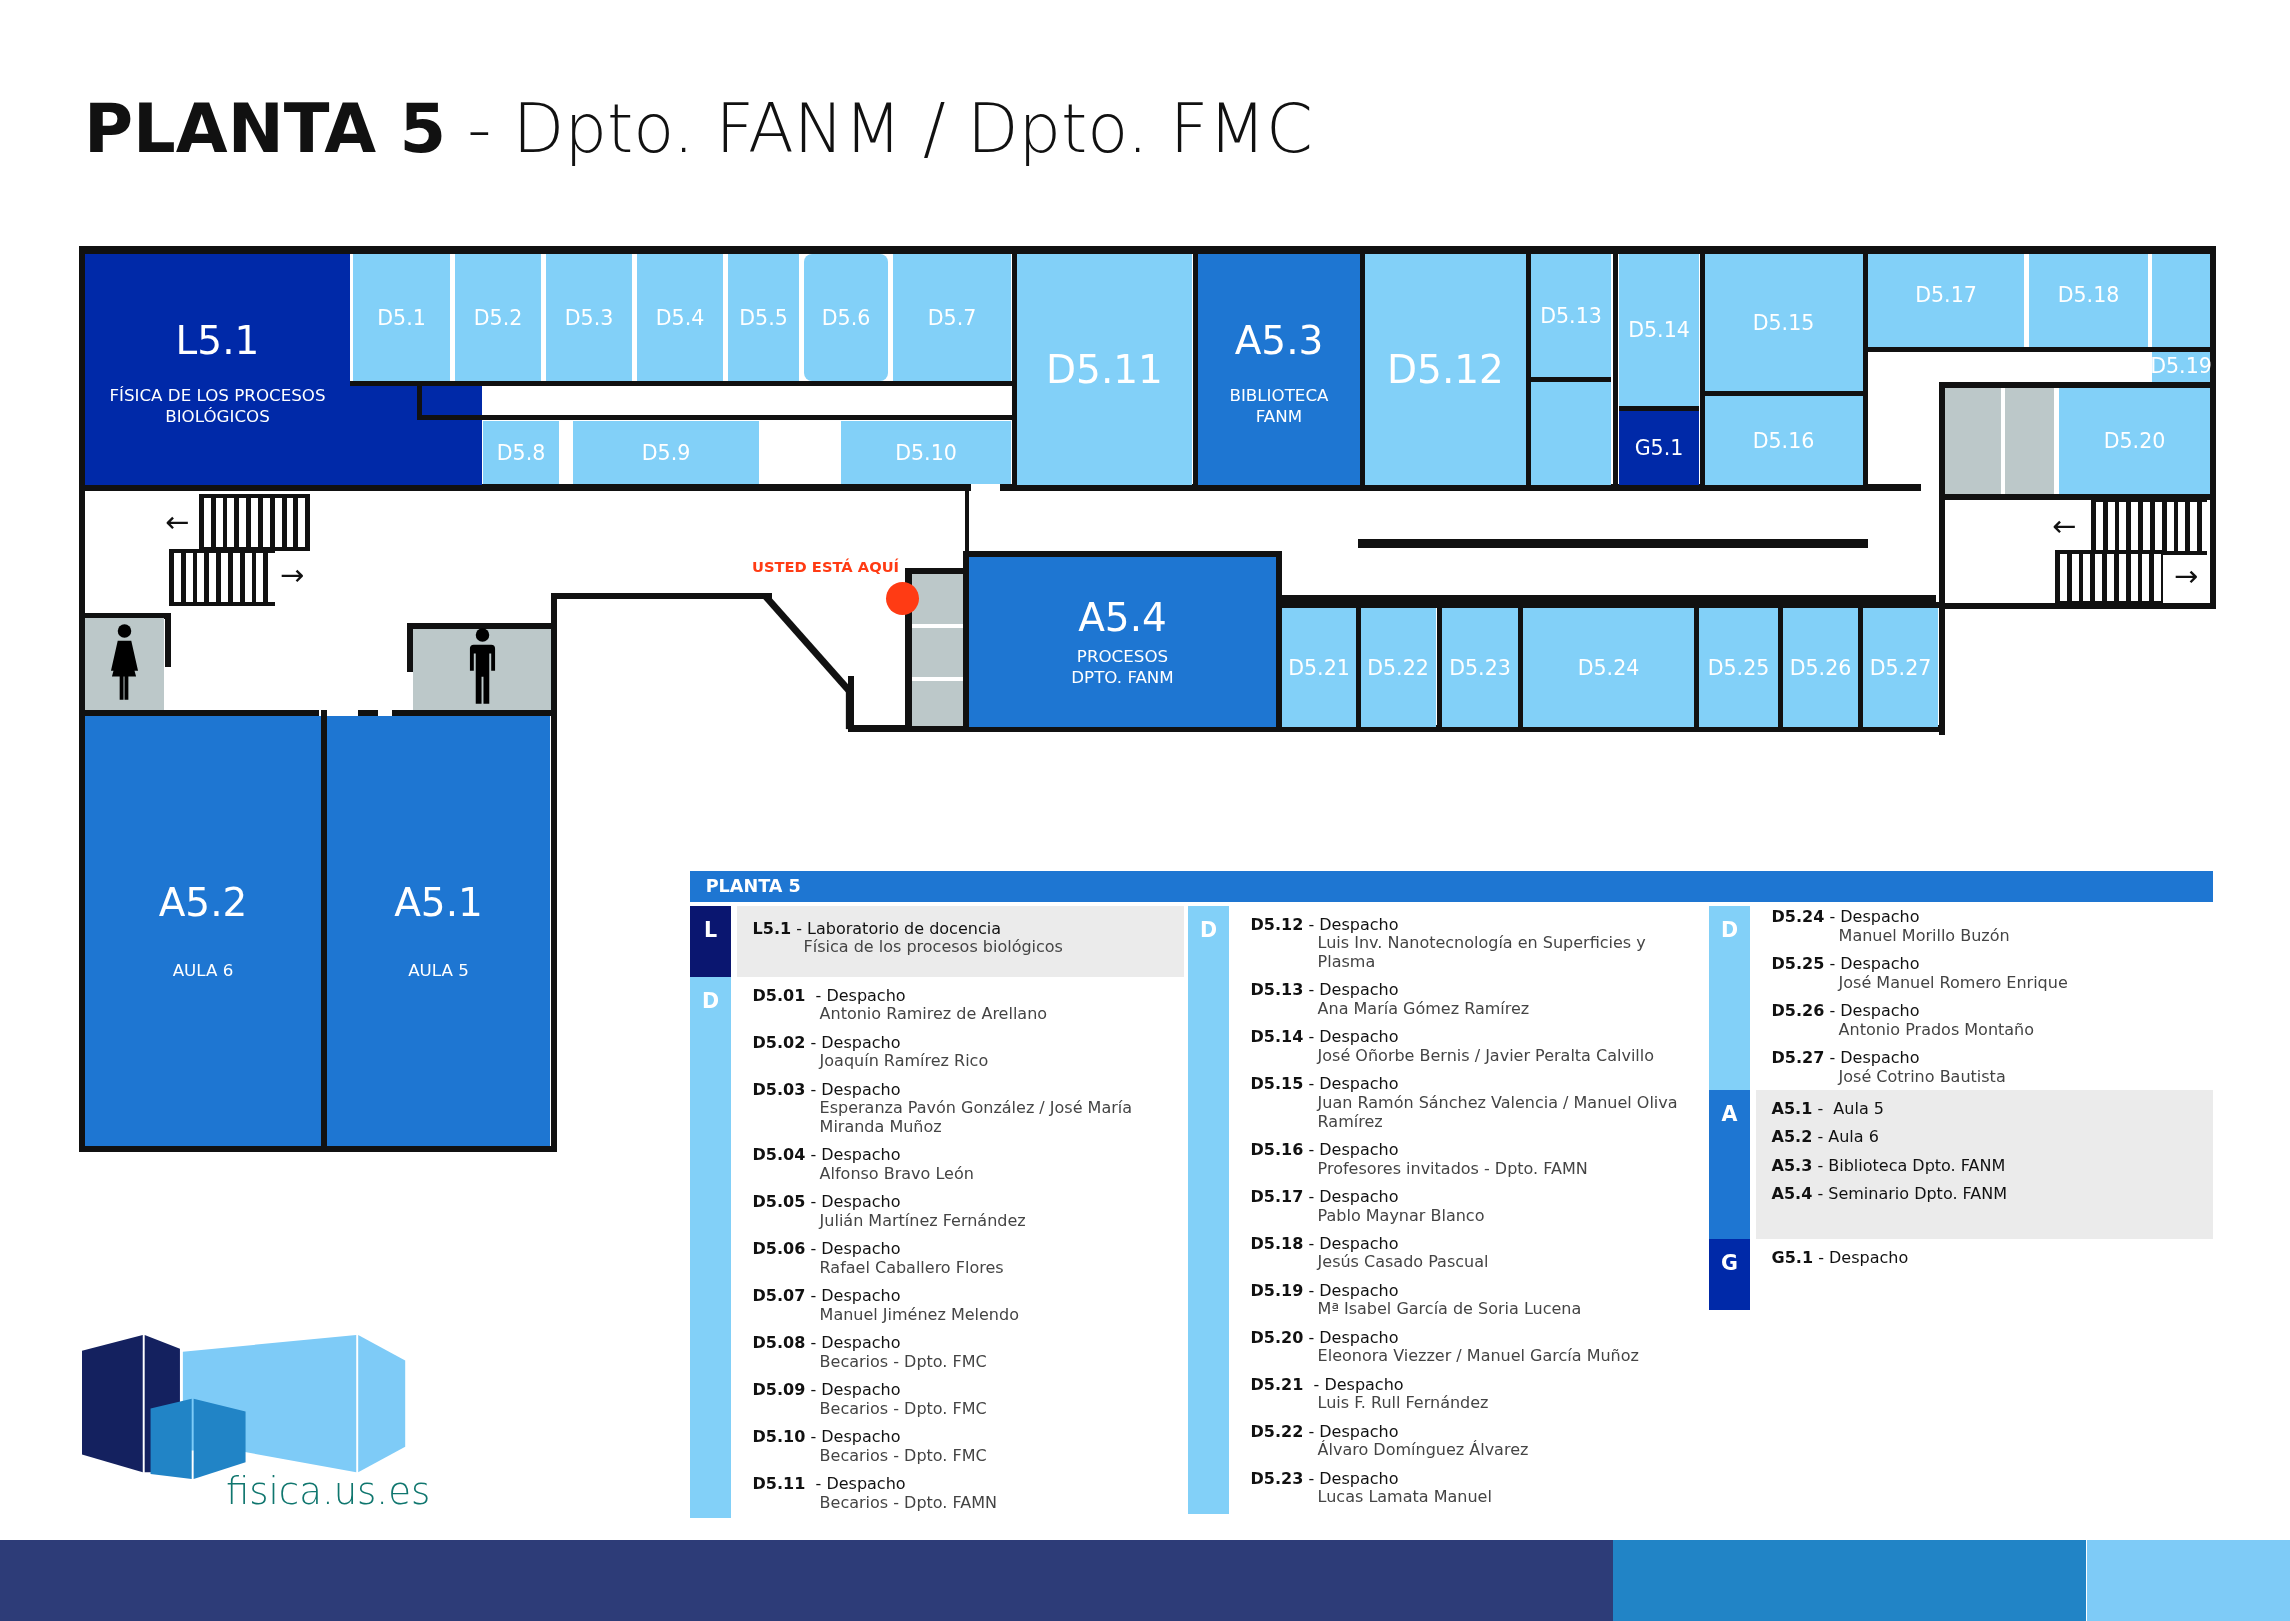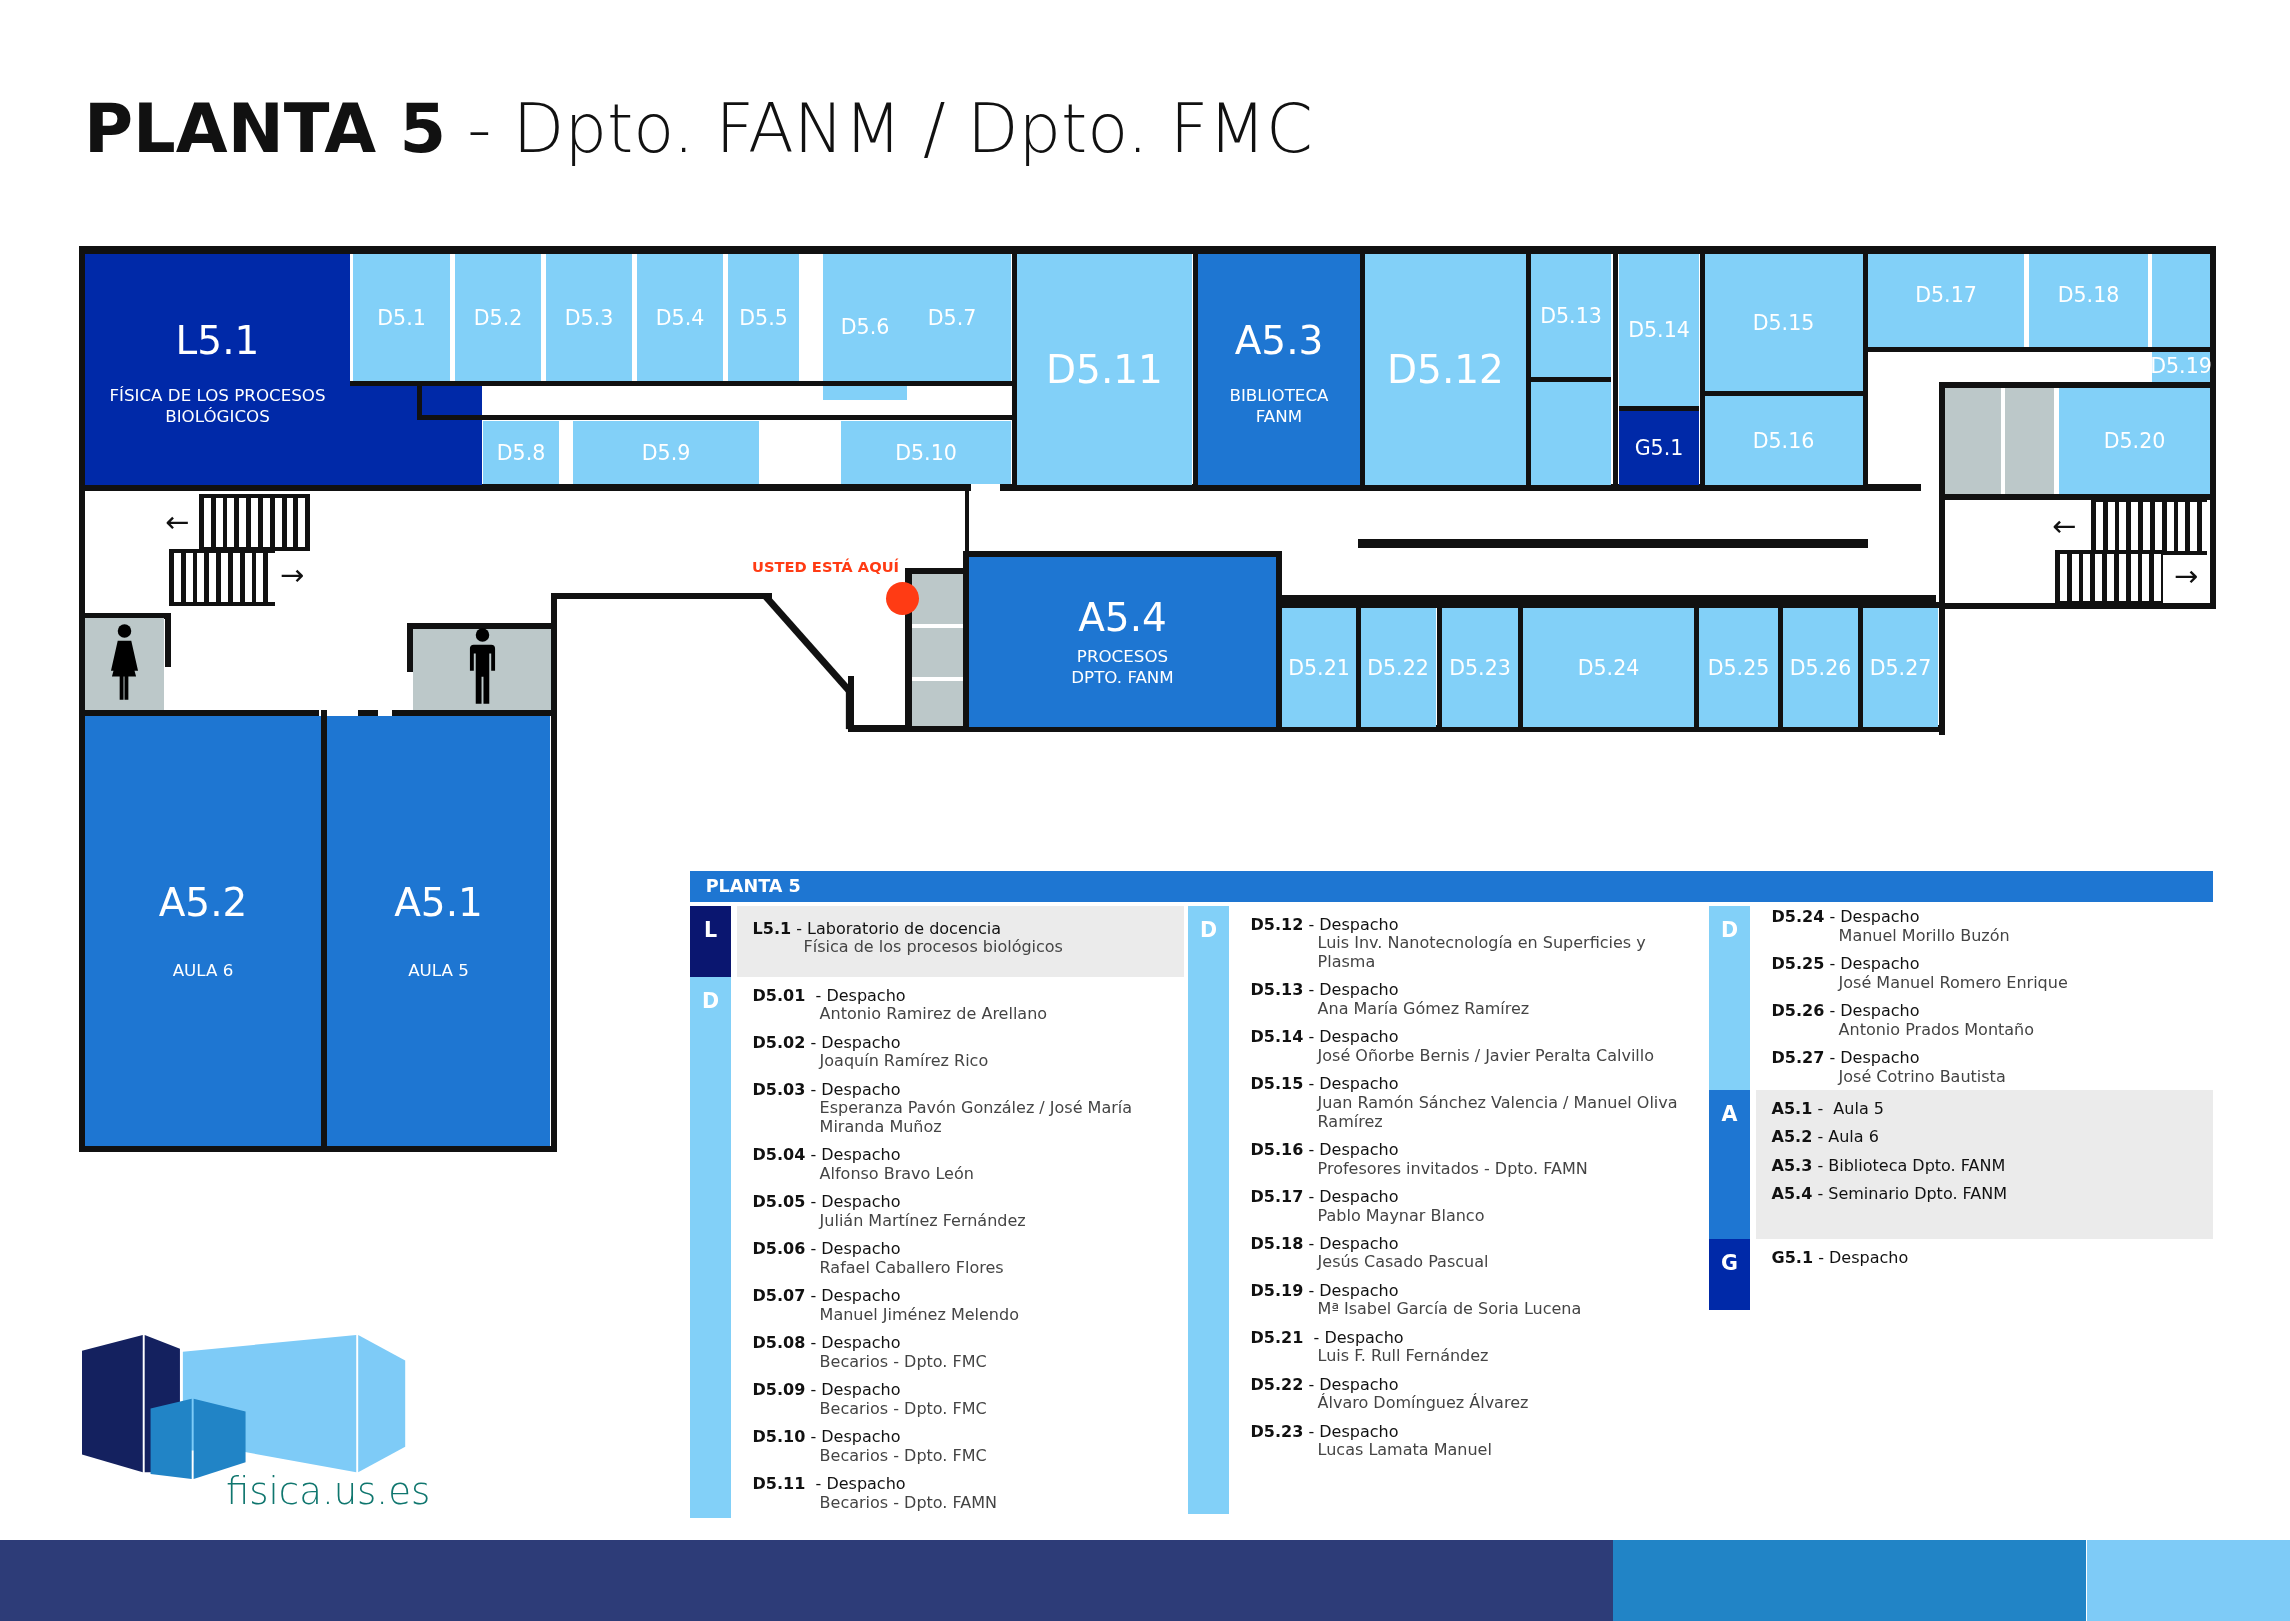--- a/index.html
+++ b/index.html
@@ -78,21 +78,21 @@
     </div>
   <div class="room lb rl" style="left:546px;top:254px;width:86px;height:127px;">
       <span>D5.3</span>
     </div>
   <div class="room lb rl" style="left:637px;top:254px;width:86px;height:127px;">
       <span>D5.4</span>
     </div>
   <div class="room lb rl" style="left:728px;top:254px;width:71px;height:127px;">
       <span>D5.5</span>
     </div>
-  <div class="room lb rl" style="left:823px;top:254px;width:84px;height:146px;">
+  <div class="room lb rl" style="left:804px;top:254px;width:84px;height:127px;border-radius:8px;">
       <span>D5.6</span>
     </div>
   <div class="room lb rl" style="left:893px;top:254px;width:118px;height:127px;">
       <span>D5.7</span>
     </div>
   <div class="wall" style="left:350px;top:381px;width:665px;height:4.9px;"></div>
   <div class="wall" style="left:417px;top:381px;width:4.9px;height:37px;"></div>
   <div class="wall" style="left:417px;top:415px;width:598px;height:4.9px;"></div>
 
   <div class="room lb rl" style="left:483px;top:421px;width:76px;height:63px;">
@@ -282,20 +282,21 @@
       <div class="tag" style="background:#82d0f8;">D</div>
       <div class="items" id="col2D" style="margin-left:5.9px;">
           <div class="it"><span class="code">D5.12</span><span style="white-space: pre;"> - Despacho</span><span class="desc">Luis Inv. Nanotecnología en Superficies y Plasma</span></div>
           <div class="it"><span class="code">D5.13</span><span style="white-space: pre;"> - Despacho</span><span class="desc">Ana María Gómez Ramírez</span></div>
           <div class="it"><span class="code">D5.14</span><span style="white-space: pre;"> - Despacho</span><span class="desc">José Oñorbe Bernis / Javier Peralta Calvillo</span></div>
           <div class="it"><span class="code">D5.15</span><span style="white-space: pre;"> - Despacho</span><span class="desc">Juan Ramón Sánchez Valencia / Manuel Oliva Ramírez</span></div>
           <div class="it"><span class="code">D5.16</span><span style="white-space: pre;"> - Despacho</span><span class="desc">Profesores invitados - Dpto. FAMN</span></div>
           <div class="it"><span class="code">D5.17</span><span style="white-space: pre;"> - Despacho</span><span class="desc">Pablo Maynar Blanco</span></div>
           <div class="it"><span class="code">D5.18</span><span style="white-space: pre;"> - Despacho</span><span class="desc">Jesús Casado Pascual</span></div>
           <div class="it"><span class="code">D5.19</span><span style="white-space: pre;"> - Despacho</span><span class="desc">Mª Isabel García de Soria Lucena</span></div>
+          <div class="it"><span class="code">D5.20</span><span style="white-space: pre;"> - Despacho</span><span class="desc">Eleonora Viezzer / Manuel García Muñoz</span></div>
           <div class="it"><span class="code">D5.21</span><span style="white-space: pre;">  - Despacho</span><span class="desc">Luis F. Rull Fernández</span></div>
           <div class="it"><span class="code">D5.22</span><span style="white-space: pre;"> - Despacho</span><span class="desc">Álvaro Domínguez Álvarez</span></div>
           <div class="it"><span class="code">D5.23</span><span style="white-space: pre;"> - Despacho</span><span class="desc">Lucas Lamata Manuel</span></div>
         </div>
     </div>
   </div>
 
   <div class="col" style="left:1019px;width:504px;">
     <div class="blk" style="height:184px;">
       <div class="tag" style="background:#82d0f8;">D</div>

